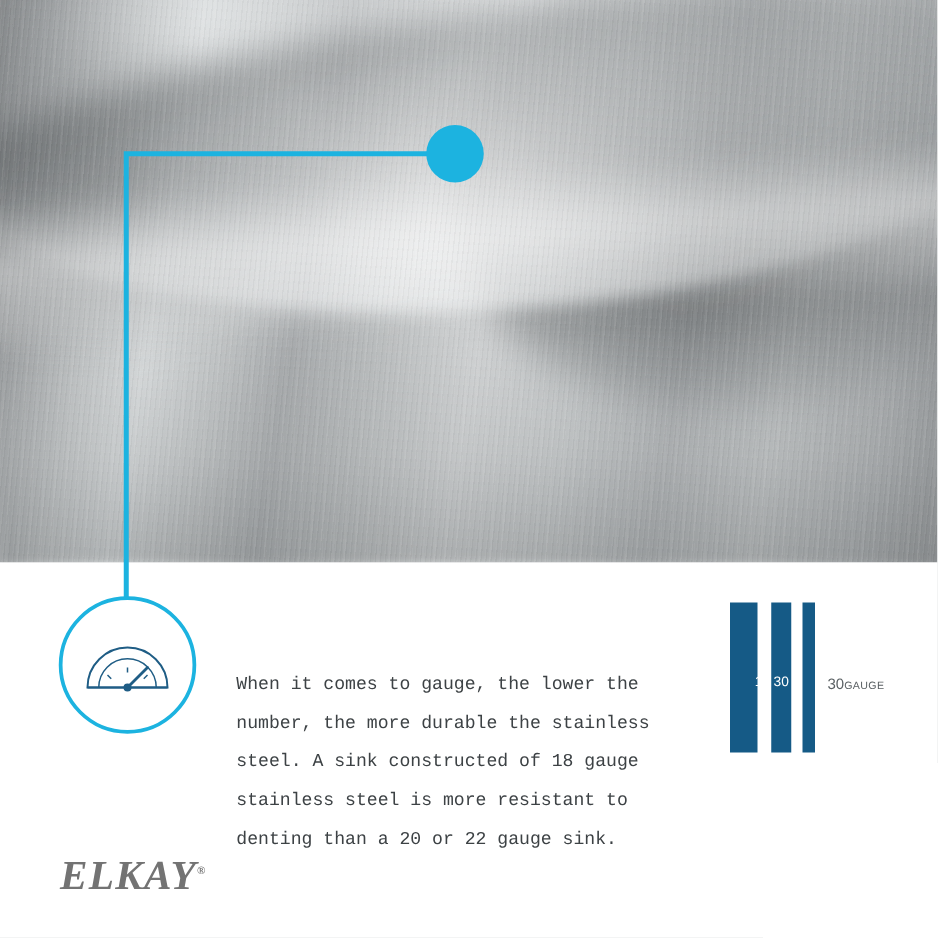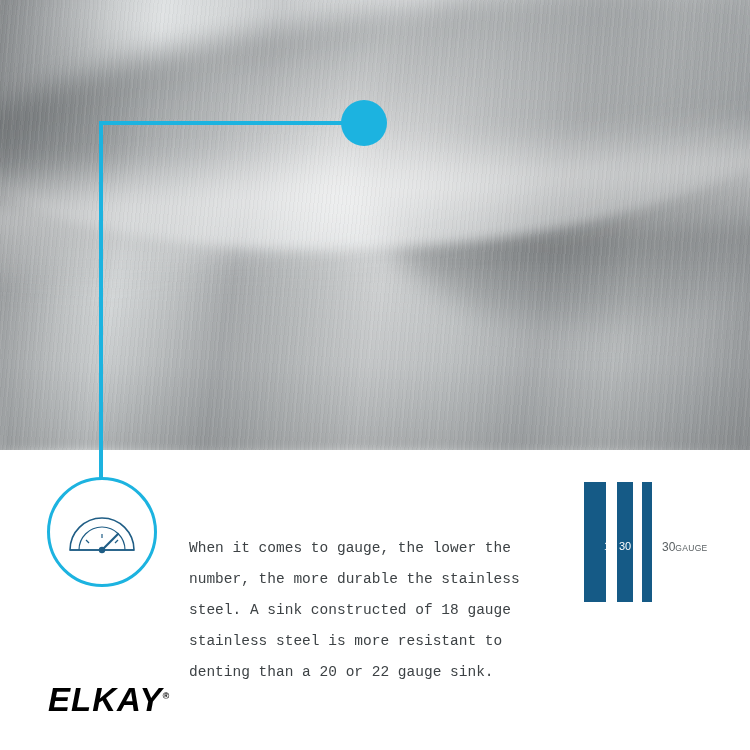--- a/index.html
+++ b/index.html
@@ -237,26 +237,26 @@
 
   
   #logo {
     position: absolute;
     left: 48px;
     top: 679px;
     width: 160px;
     height: 34px;
   }
   #logo-text {
-    font-family: Liberation Sans, sans-serif;
+    font-family: Liberation Serif, serif;
     font-style: italic;
     font-weight: bold;
     font-size: 33px;
     letter-spacing: 1px;
-    color: #000000;
+    color: #737373;
     line-height: 34px;
   }
   #logo-reg {
     font-size: 9px;
     vertical-align: super;
     letter-spacing: 0;
   }
   #bottom-area {
     position: absolute;
     left: 0; top: 450px;

